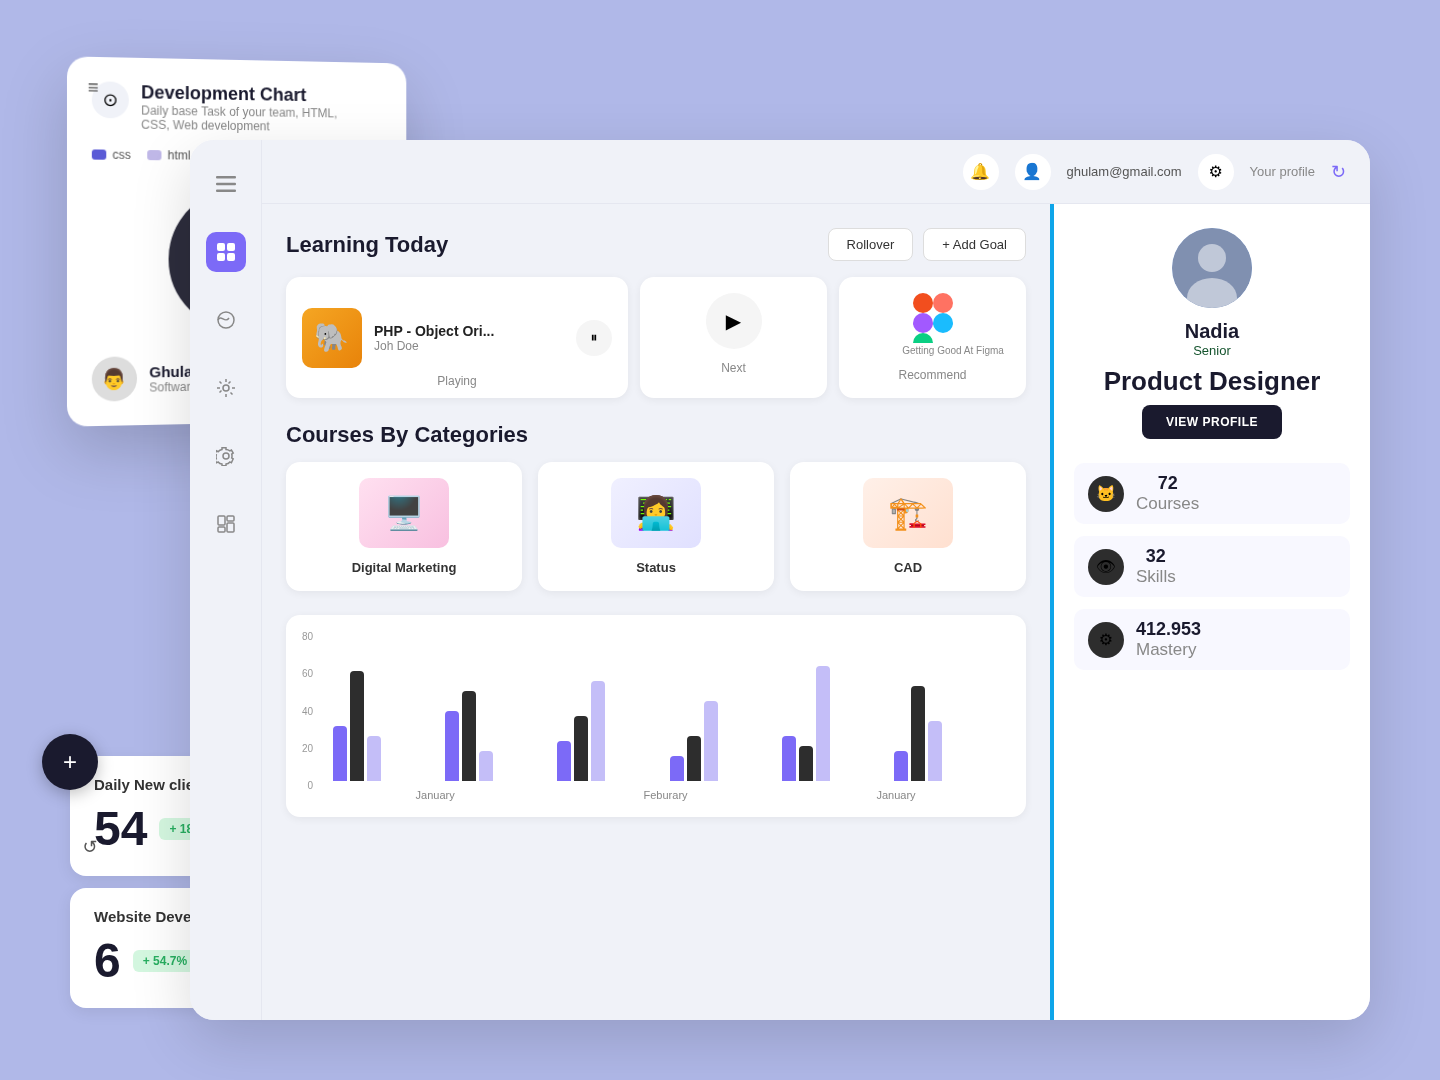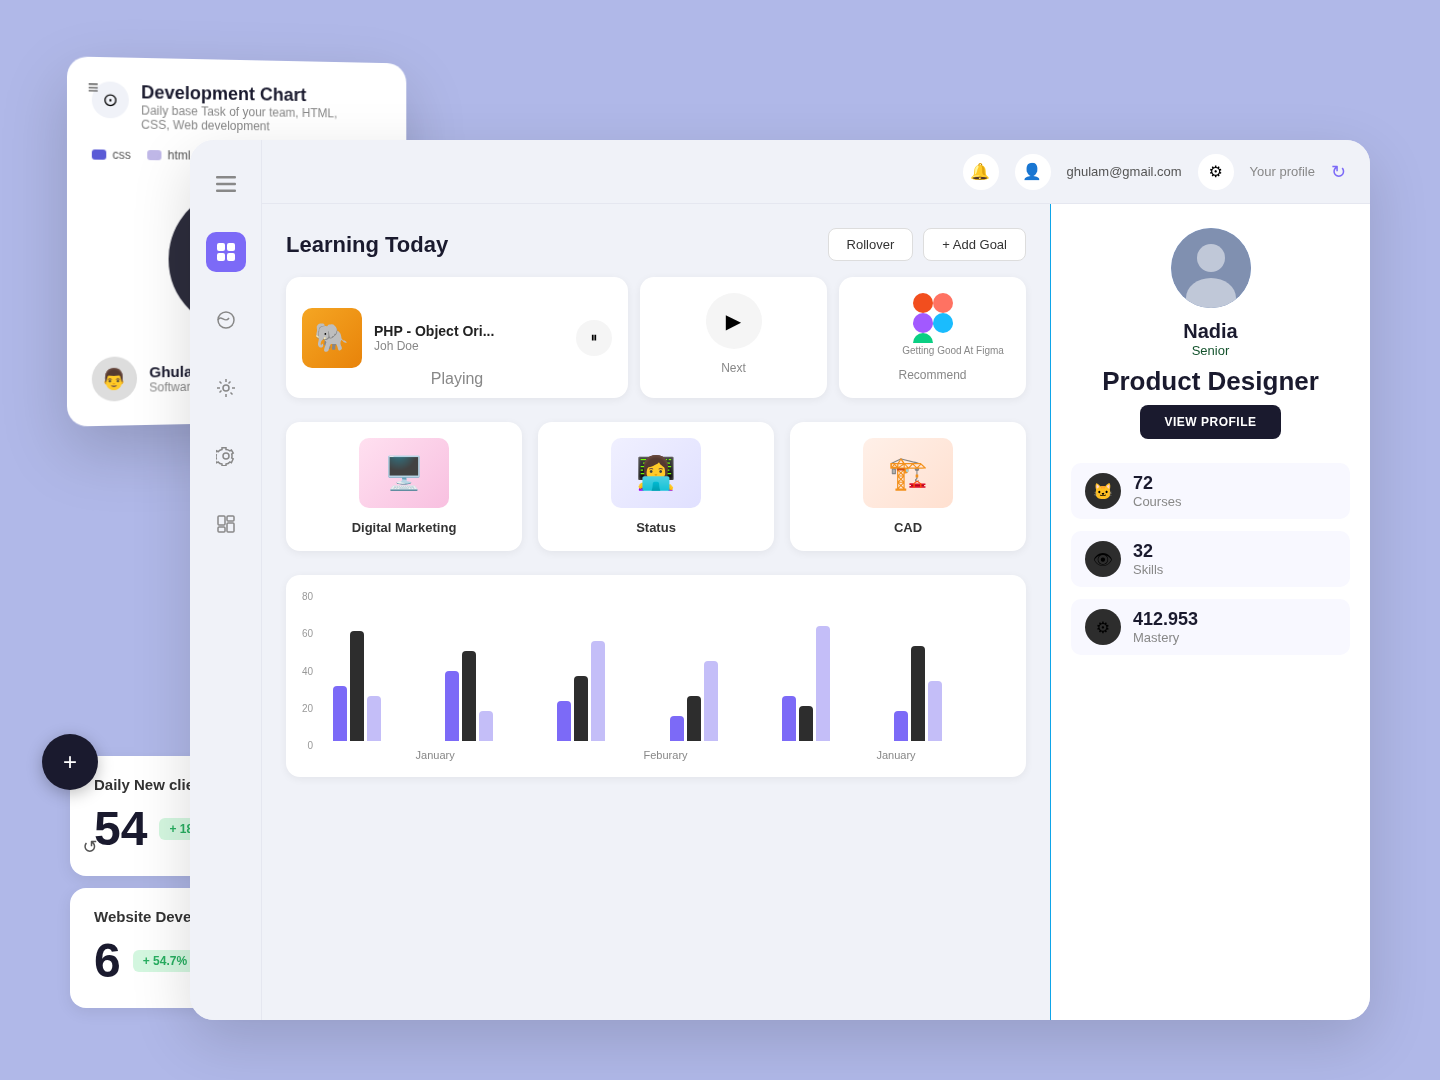--- a/index.html
+++ b/index.html
@@ -122,21 +122,21 @@
     }
 
     
     .right-panel {
       position: absolute;
       top: 64px;
       right: 0;
       width: 320px;
       bottom: 0;
       background: white;
-      border-left: 1px solid #0ea5e9;
+      border-left: 4px solid #0ea5e9;
       padding: 24px 20px;
       display: flex;
       flex-direction: column;
       align-items: center;
     }
 
     
     .section-header {
       display: flex;
       align-items: center;
@@ -425,24 +425,25 @@
       display: flex;
       align-items: center;
       justify-content: center;
       font-size: 16px;
     }
 
     .stat-number {
       font-size: 18px;
       font-weight: 700;
       color: #1a1a2e;
+      text-align: center;
     }
 
     .stat-label {
-      font-size: 13px;
+      font-size: 17px;
       color: #888;
     }
 
     
     .mobile-card {
       position: absolute;
       top: 0;
       left: 0;
       width: 340px;
       background: white;
@@ -839,21 +840,21 @@
 
       <div class="learning-cards">
 
         <div class="learning-card playing" style="position: relative;">
           <div class="course-thumb">🐘</div>
           <div class="course-info">
             <div class="course-name">PHP - Object Ori...</div>
             <div class="course-author">Joh Doe</div>
           </div>
           <div class="play-btn">⏸</div>
-          <div style="width:100%; font-size:16px; color:#888; text-align:center; position:absolute; bottom:10px; left:0;">Playing</div>
+          <div style="width:100%; font-size:12px; color:#888; text-align:center; position:absolute; bottom:10px; left:0;">Playing</div>
         </div>
 
         <div class="learning-card" style="position:relative;">
           <div class="next-card-content">▶</div>
           <div class="card-label">Next</div>
         </div>
 
         <div class="learning-card">
           <div class="figma-recommend">
             <div class="figma-logo">
@@ -865,20 +866,23 @@
                 <circle cx="30" cy="30" r="10" fill="#1ABCFE"></circle>
               </svg>
             </div>
             <div class="figma-text">Getting Good At Figma</div>
           </div>
           <div class="card-label">Recommend</div>
         </div>
       </div>
 
       <div class="categories-section">
+        <div style="margin-bottom:14px;">
+          <h2 class="section-title">Courses By Categories</h2>
+        </div>
         <div class="category-cards">
           <div class="category-card">
             <div class="dm-visual">🖥️</div>
             <span class="category-name">Digital Marketing</span>
           </div>
           <div class="category-card">
             <div class="design-visual">👩‍💻</div>
             <span class="category-name">Status</span>
           </div>
           <div class="category-card">

